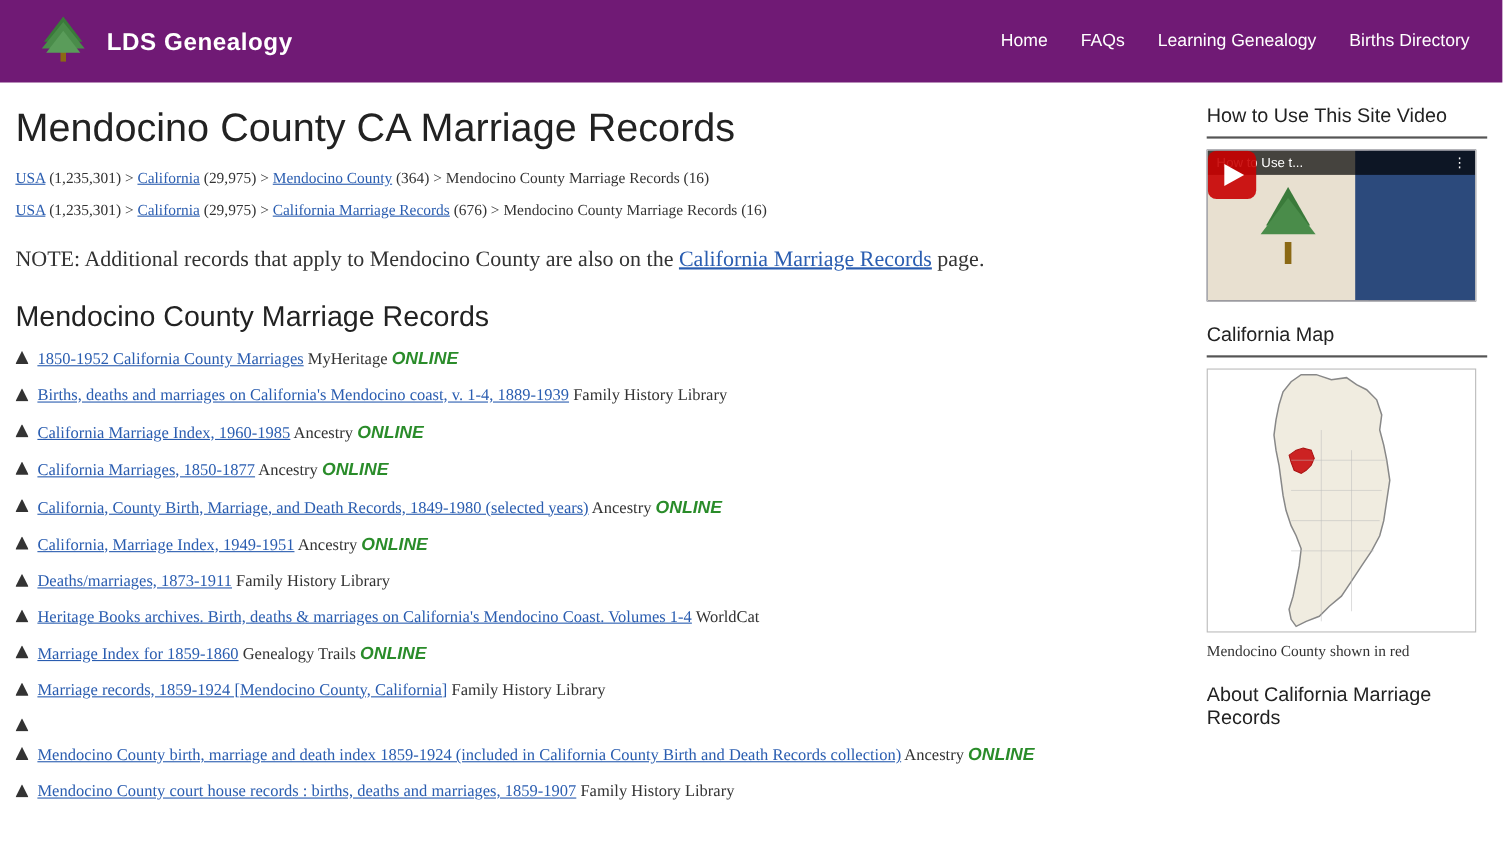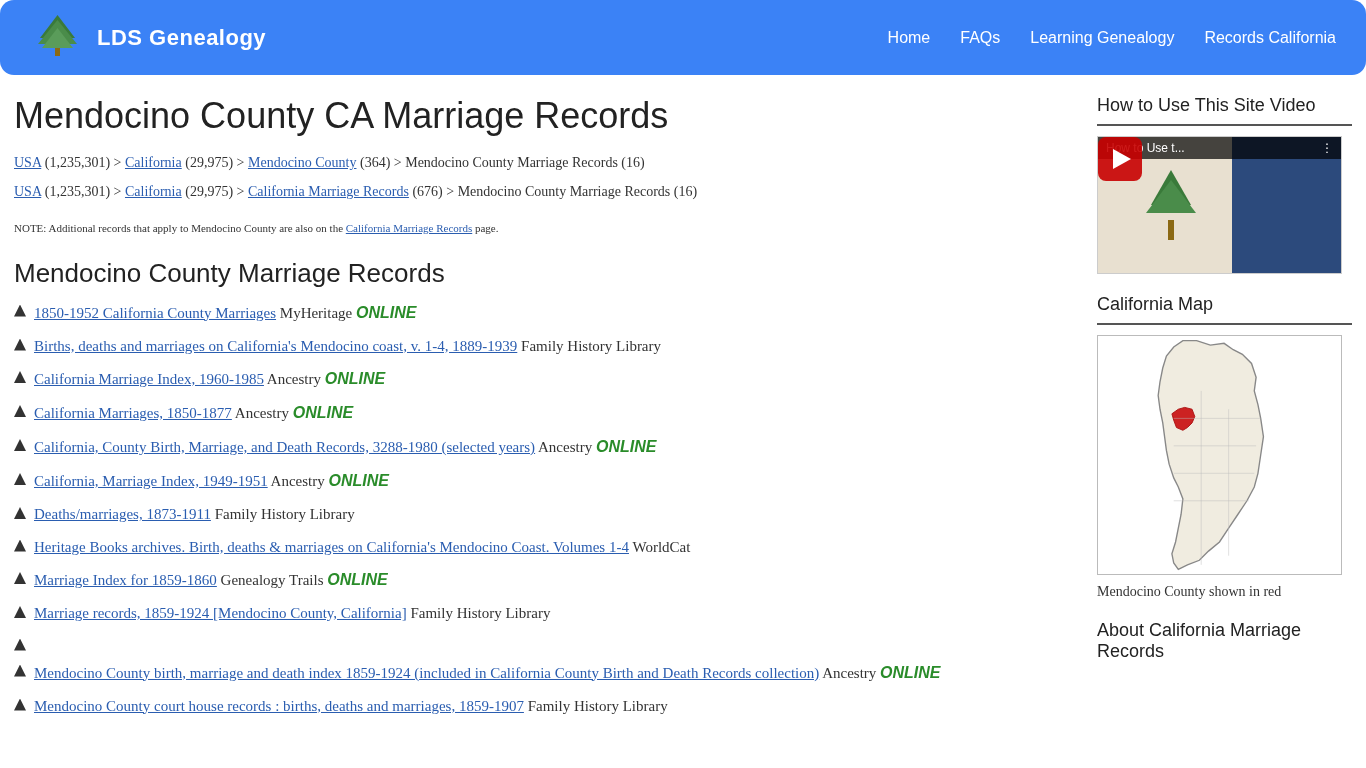--- a/index.html
+++ b/index.html
@@ -1,25 +1,24 @@
 <!DOCTYPE html>
 <html><head>
   <meta charset="utf-8">
   <style>
     * { margin: 0; padding: 0; box-sizing: border-box; }
     body { font-family: Georgia, 'Times New Roman', serif; font-size: 15px; color: #333; background: #fff; }
 
     
     .header {
-      background: #3b82f6;
+      background: #701a75;
       padding: 10px 30px;
       display: flex;
       align-items: center;
       justify-content: space-between;
-      border-radius: 14px;
     }
     .logo-area {
       display: flex;
       align-items: center;
       gap: 12px;
     }
     .logo-icon {
       width: 55px;
       height: 55px;
     }
@@ -71,21 +70,21 @@
       font-size: 14px;
       margin-bottom: 8px;
       line-height: 1.5;
     }
     .breadcrumb a {
       color: #2a5db0;
       text-decoration: underline;
     }
     .note-text {
       margin: 18px 0;
-      font-size: 11px;
+      font-size: 20px;
       line-height: 1.6;
     }
     .note-text a {
       color: #2a5db0;
       text-decoration: underline;
     }
     .section-title {
       font-size: 26px;
       font-weight: normal;
       margin: 20px 0 12px 0;
@@ -239,21 +238,21 @@
       <polygon points="27.5,5 10,28 45,28" fill="#3a7a3a"></polygon>
       <polygon points="27.5,10 8,34 47,34" fill="#4a8c4a"></polygon>
       <polygon points="27.5,18 12,38 43,38" fill="#5a9c5a"></polygon>
     </svg>
     <span class="logo-text">LDS Genealogy</span>
   </div>
   <nav class="nav">
     <a href="#">Home</a>
     <a href="#">FAQs</a>
     <a href="#">Learning Genealogy</a>
-    <a href="#">Records California</a>
+    <a href="#">Births Directory</a>
   </nav>
 </header>
 
 <div class="main-container">
 
   <div class="content-area">
     <h1 class="page-title">Mendocino County CA Marriage Records</h1>
 
     <div class="breadcrumb">
       <a href="#">USA</a>
@@ -303,21 +302,21 @@
     </li>
         <li>
       <span class="bullet"></span>
       <span>
         <a href="#">California Marriages, 1850-1877</a> Ancestry <span class="online-badge">ONLINE</span>
       </span>
     </li>
         <li>
       <span class="bullet"></span>
       <span>
-        <a href="#">California, County Birth, Marriage, and Death Records, 3288-1980 (selected years)</a> Ancestry <span class="online-badge">ONLINE</span>
+        <a href="#">California, County Birth, Marriage, and Death Records, 1849-1980 (selected years)</a> Ancestry <span class="online-badge">ONLINE</span>
       </span>
     </li>
         <li>
       <span class="bullet"></span>
       <span>
         <a href="#">California, Marriage Index, 1949-1951</a> Ancestry <span class="online-badge">ONLINE</span>
       </span>
     </li>
         <li>
       <span class="bullet"></span>

